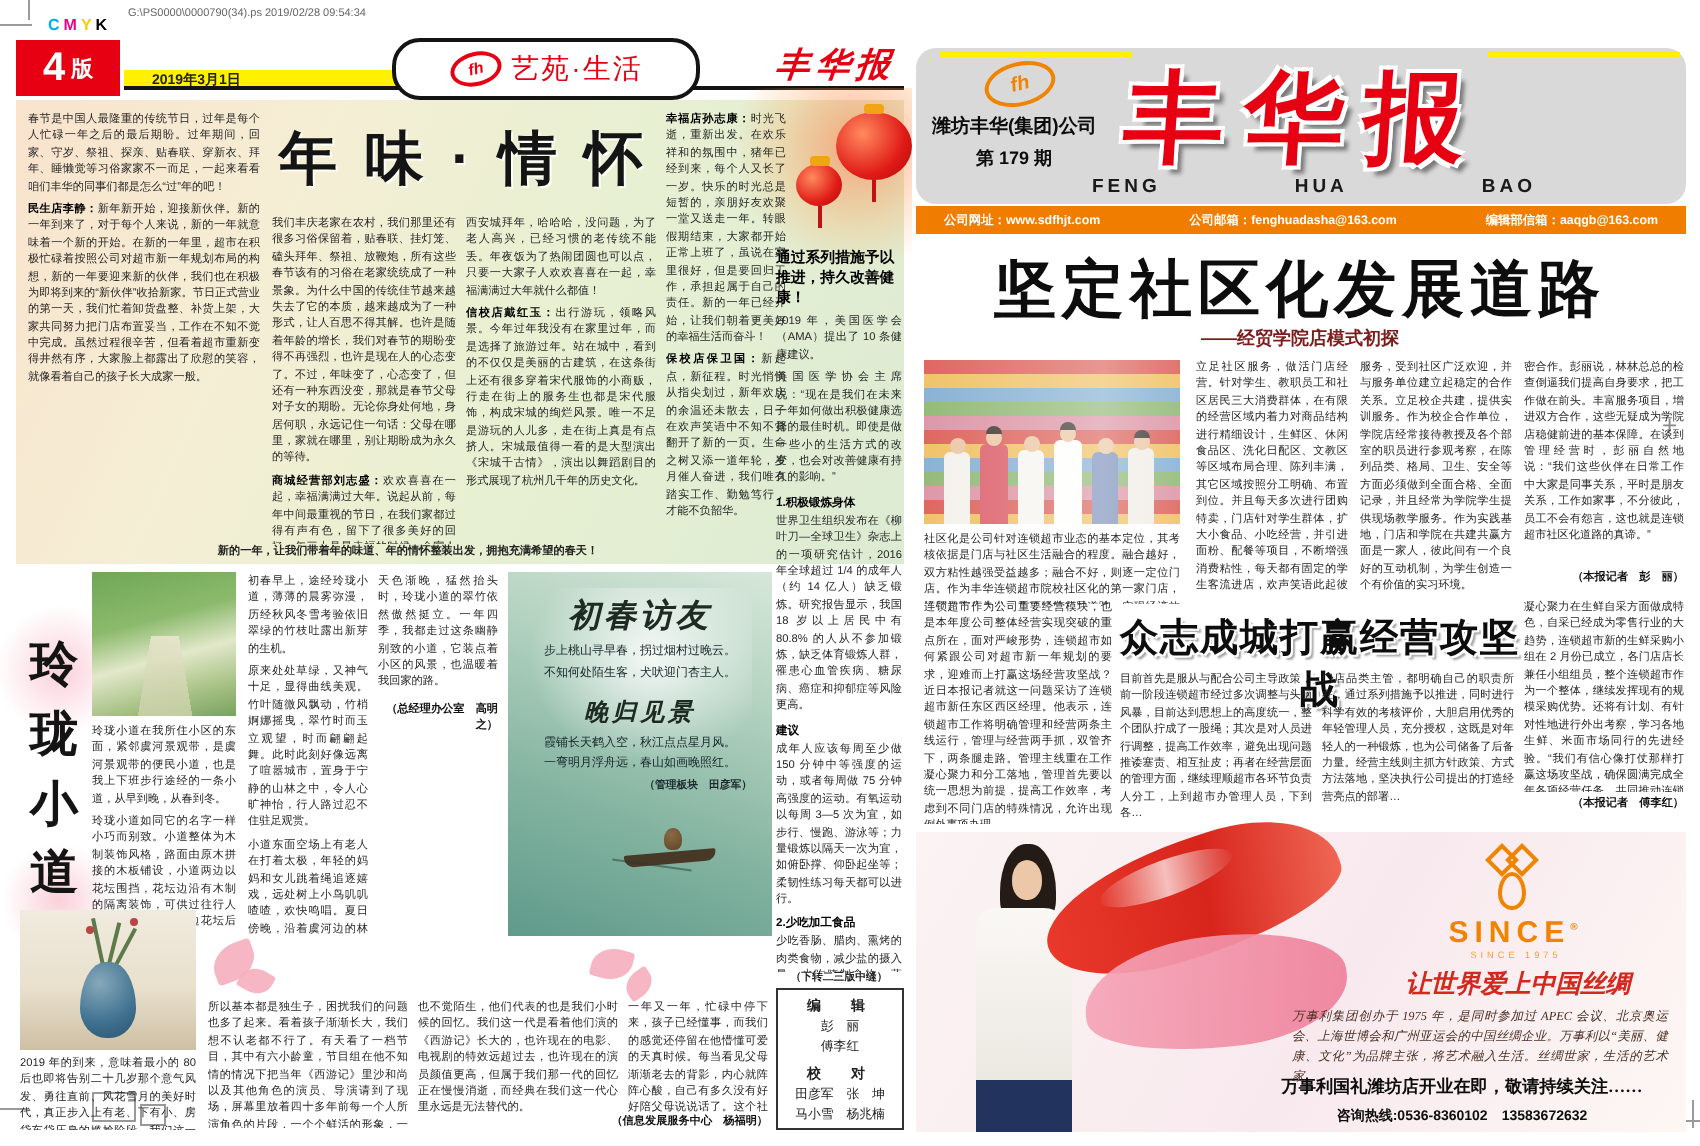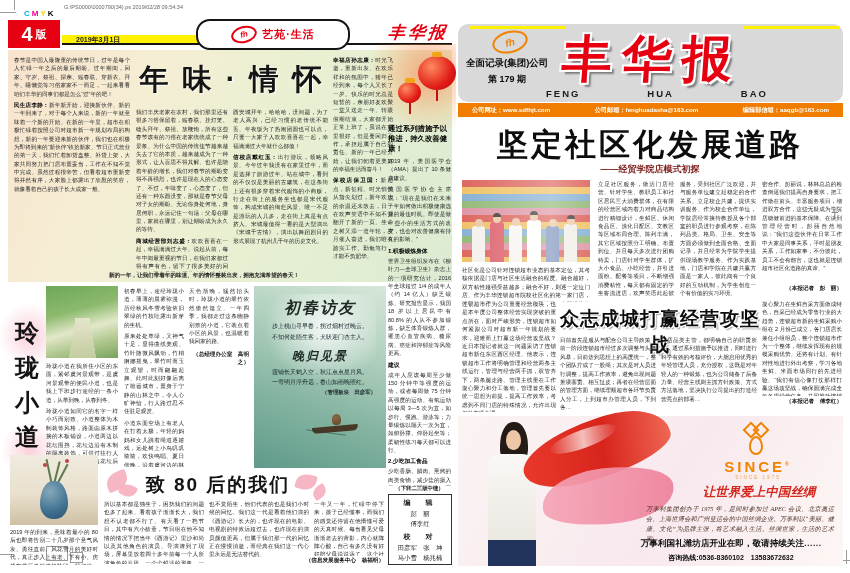--- a/index.html
+++ b/index.html
@@ -92,21 +92,21 @@
     <span style="font-size:20px;font-weight:900;">4</span>
     <span style="font-size:11px;font-weight:bold;">版</span>
   </div>
   <div class="abs" style="left:62px;top:35px;width:250px;height:9px;background:#fff100;"></div>
   <div class="abs" style="left:76px;top:35px;font-size:7px;font-weight:bold;color:#222;z-index:2;">2019年3月1日</div>
   <div class="abs" style="left:62px;top:43px;width:390px;height:2px;background:#141414;"></div>
   <div class="abs banner" style="left:196px;top:19px;width:150px;height:27px;">
     <span class="fh-ring" style="width:22px;height:13px;">
         <i style="font-size:8px;">fh</i>
       </span>
-    <span style="color:#e60012;font-weight:700;font-size:11px;letter-spacing:1px;text-align:right;">艺苑·生活</span>
+    <span style="color:#e60012;font-weight:400;font-size:14px;letter-spacing:1px;text-align:right;">艺苑·生活</span>
   </div>
   <div class="abs serif" style="left:388px;top:21px;font-size:17px;font-weight:900;font-style:italic;color:#e60012;letter-spacing:3px;transform:skewX(-6deg);">丰华报</div>
 
   <div class="abs nw-panel" style="left:8px;top:50px;width:444px;height:232px;"></div>
   <div class="abs nw-glow" style="left:370px;top:44px;width:86px;height:92px;"></div>
   <div class="abs lantern" style="left:418px;top:56px;width:38px;height:34px;"></div>
   <div class="abs lantern" style="left:398px;top:82px;width:23px;height:21px;"></div>
 
   <div class="abs" style="left:134px;top:60px;width:196px;text-align:center;font-size:29px;font-weight:900;letter-spacing:3px;color:#141414;text-shadow:1px 1px 0 rgba(255,255,255,.85);">年 味 · 情 怀</div>
 
@@ -197,39 +197,38 @@
     <div class="abs" style="left:55px;top:4px;width:4px;height:4px;border-radius:50%;background:#b44;"></div>
     <div class="abs vase" style="left:30px;top:26px;width:28px;height:38px;"></div>
   </div>
   <div class="abs col" style="left:10px;top:528px;width:88px;height:37px;">
     <p class="bt">2019 年的到来，意味着最小的 80 后也即将告别二十几岁那个意气风发、勇往直前、风花雪月的美好时代，真正步入上有老、下有小、房贷车贷压身的尴尬阶段。我们这一代 80 后出生的时候正赶上计划生育最严的阶段。</p>
   </div>
   <div class="abs leaf" style="left:106px;top:472px;width:22px;height:18px;transform:rotate(-20deg);"></div>
   <div class="abs leaf" style="left:120px;top:484px;width:16px;height:13px;transform:rotate(30deg);"></div>
   <div class="abs leaf" style="left:296px;top:474px;width:20px;height:16px;transform:rotate(15deg);"></div>
   <div class="abs leaf" style="left:312px;top:486px;width:15px;height:12px;transform:rotate(-35deg);"></div>
-  <div class="abs" style="left:128px;top:472px;width:180px;text-align:center;font-size:19px;font-weight:900;letter-spacing:2px;color:#141414;">致 80 后的我们</div>
   <div class="abs col" style="left:104px;top:500px;width:100px;height:64px;">
     <p class="bt">所以基本都是独生子，困扰我们的问题也多了起来。看着孩子渐渐长大，我们想不认老都不行了。有天看了一档节目，其中有六小龄童，节目组在他不知情的情况下把当年《西游记》里沙和尚以及其他角色的演员、导演请到了现场，屏幕里放着四十多年前每一个人所演角色的片段，一个个鲜活的形象，一段段经典的画面，十万八千里翻跟头的孙悟空，九九八十一难的艰辛，他们的故事曾伴着我们前行。</p>
   </div>
   <div class="abs col" style="left:209px;top:500px;width:100px;height:64px;">
     <p class="bt">也不觉陌生，他们代表的也是我们小时候的回忆。我们这一代是看着他们演的《西游记》长大的，也许现在的电影、电视剧的特效远超过去，也许现在的演员颜值更高，但属于我们那一代的回忆正在慢慢消逝，而经典在我们这一代心里永远是无法替代的。</p>
   </div>
   <div class="abs col" style="left:314px;top:500px;width:70px;height:56px;">
     <p class="bt">一年又一年，忙碌中停下来，孩子已经懂事，而我们的感觉还停留在他懵懂可爱的天真时候。每当看见父母渐渐老去的背影，内心就阵阵心酸，自己有多久没有好好陪父母说说话了。这个社会需要我们不断拼命工作，但还是应该趁父母健在、孩子天真的时候，尽量多陪家人在一起，别再让自己的回忆里留下空白。</p>
   </div>
   <div class="abs byline" style="left:296px;top:557px;width:88px;">（信息发展服务中心　杨福明）</div>
 
   <div class="abs mast" style="left:458px;top:24px;width:385px;height:78px;"></div>
   <div class="abs ybar" style="left:470px;top:26px;width:96px;height:3px;"></div>
   <div class="abs ybar" style="left:744px;top:26px;width:96px;height:3px;"></div>
   <div class="abs fh-ring" style="left:492px;top:31px;width:32px;height:18px;border-color:#f08300;">
       <i style="font-size:10px;color:#f08300;">fh</i>
     </div>
-  <div class="abs" style="left:466px;top:57px;font-size:9.5px;font-weight:900;color:#0c0c0c;">全面记录(集团)公司</div>
+  <div class="abs" style="left:466px;top:57px;font-size:9.5px;font-weight:900;color:#0c0c0c;">潍坊丰华(集团)公司</div>
   <div class="abs" style="left:488px;top:73px;font-size:9px;font-weight:900;color:#0c0c0c;">第 179 期</div>
 
   <div class="abs bigtitle" style="left:536px;top:26px;width:232px;text-align:center;font-size:50px;letter-spacing:10px;">
     <span>丰</span><span>华</span><span>报</span>
   </div>
   <div class="abs" style="left:546px;top:88px;width:222px;display:flex;justify-content:space-between;font-size:9.5px;font-weight:bold;letter-spacing:2px;color:#1a1a1a;">
     <span>FENG</span>
     <span>HUA</span>
     <span>BAO</span>
   </div>

